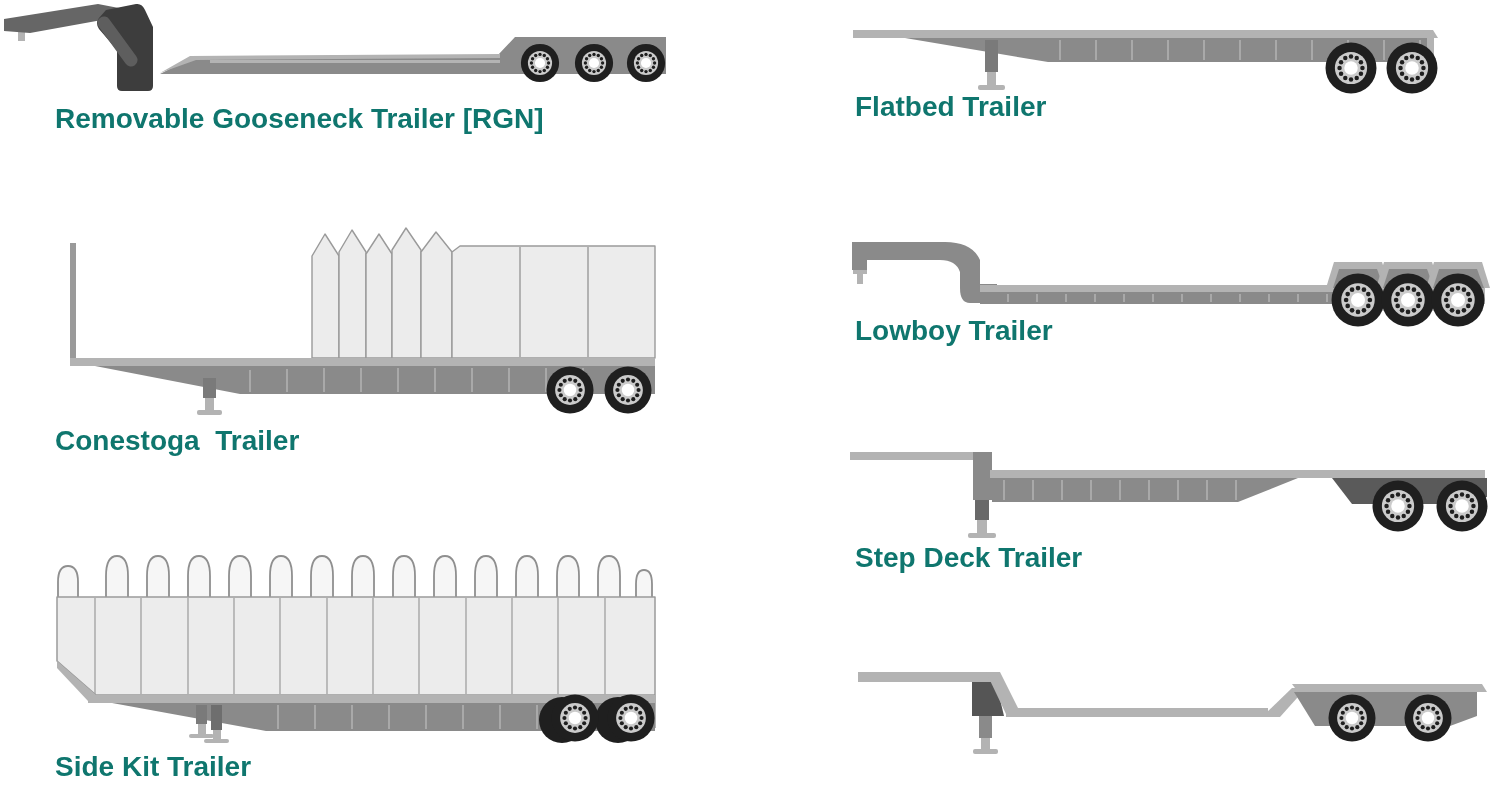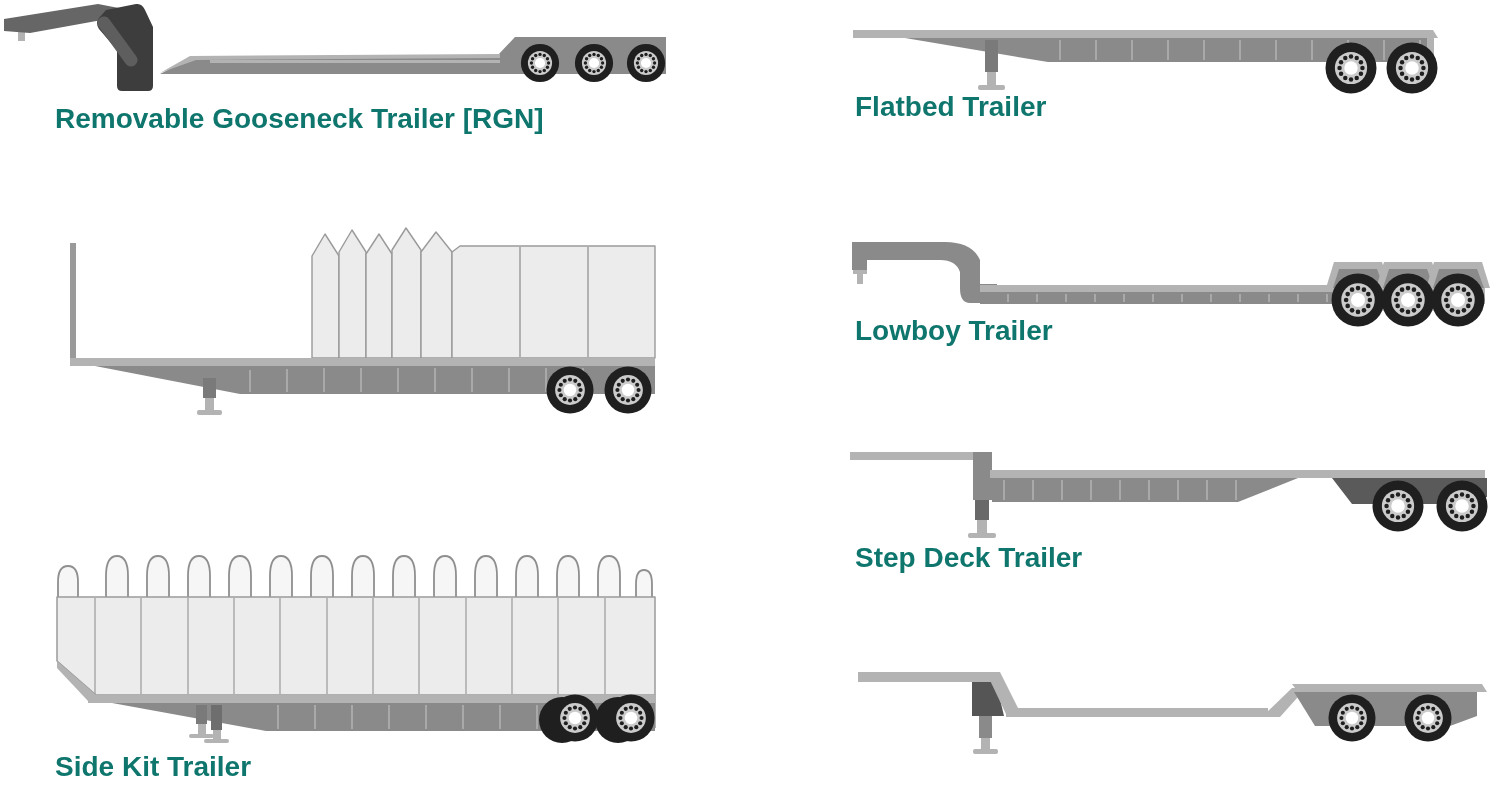--- a/index.html
+++ b/index.html
@@ -159,20 +159,21 @@
         <rect x="203" y="378" width="13" height="20" fill="#7a7a7a"></rect>
         <rect x="205" y="398" width="9" height="14" fill="#b3b3b3"></rect>
         <rect x="197" y="410" width="25" height="5" rx="2" fill="#b3b3b3"></rect>
       </g>
       <g>
         <use href="#wheel" x="546" y="366" width="48" height="48"></use>
         <use href="#wheel" x="604" y="366" width="48" height="48"></use>
       </g>
     </svg>
   </div>
+  <div class="trailer-label" style="left:55px;top:426px;">Conestoga  Trailer</div>
 
   <div class="fig" style="left:845px;top:235px;">
     <svg width="650" height="95" viewBox="845 235 650 95">
       <g>
         <rect x="853" y="270" width="14" height="4" fill="#b3b3b3"></rect>
         <rect x="857" y="273" width="6" height="11" fill="#b3b3b3"></rect>
         <path d="M852,242 L945,242 Q972,242 980,260 L980,284 L997,284 L997,303 L970,303 Q960,303 960,288 L960,272 Q956,260 940,260 L852,260 Z" fill="#8a8a8a"></path>
         <rect x="852" y="242" width="15" height="28" fill="#8a8a8a"></rect>
       </g>
       <g>

